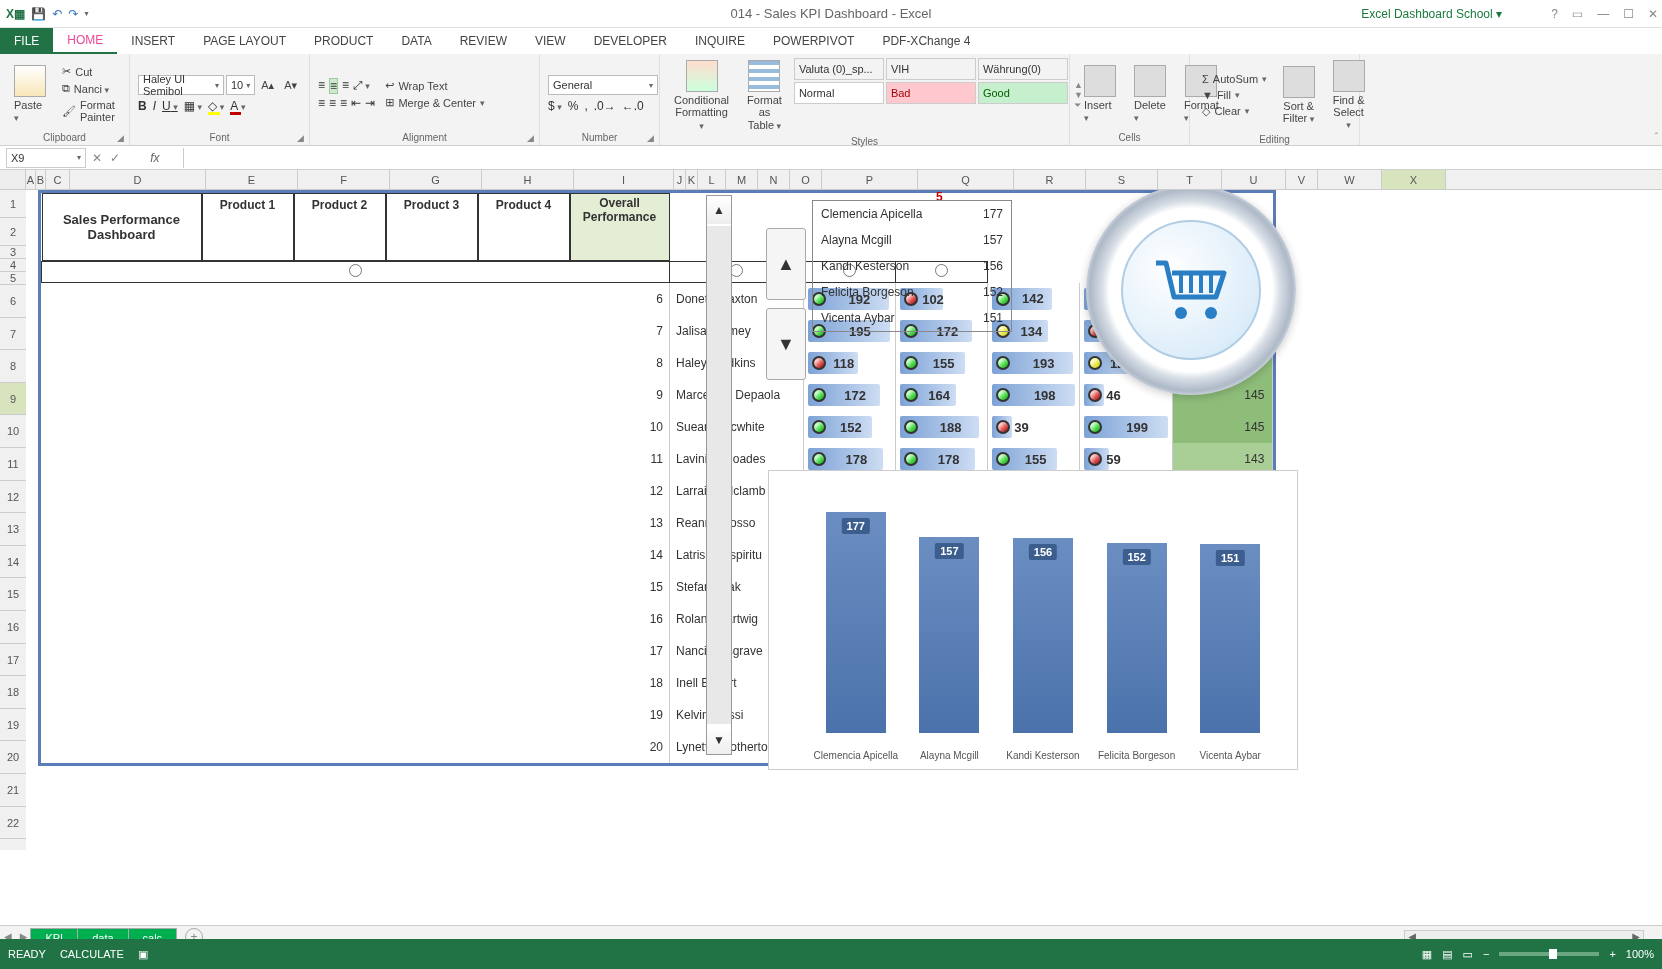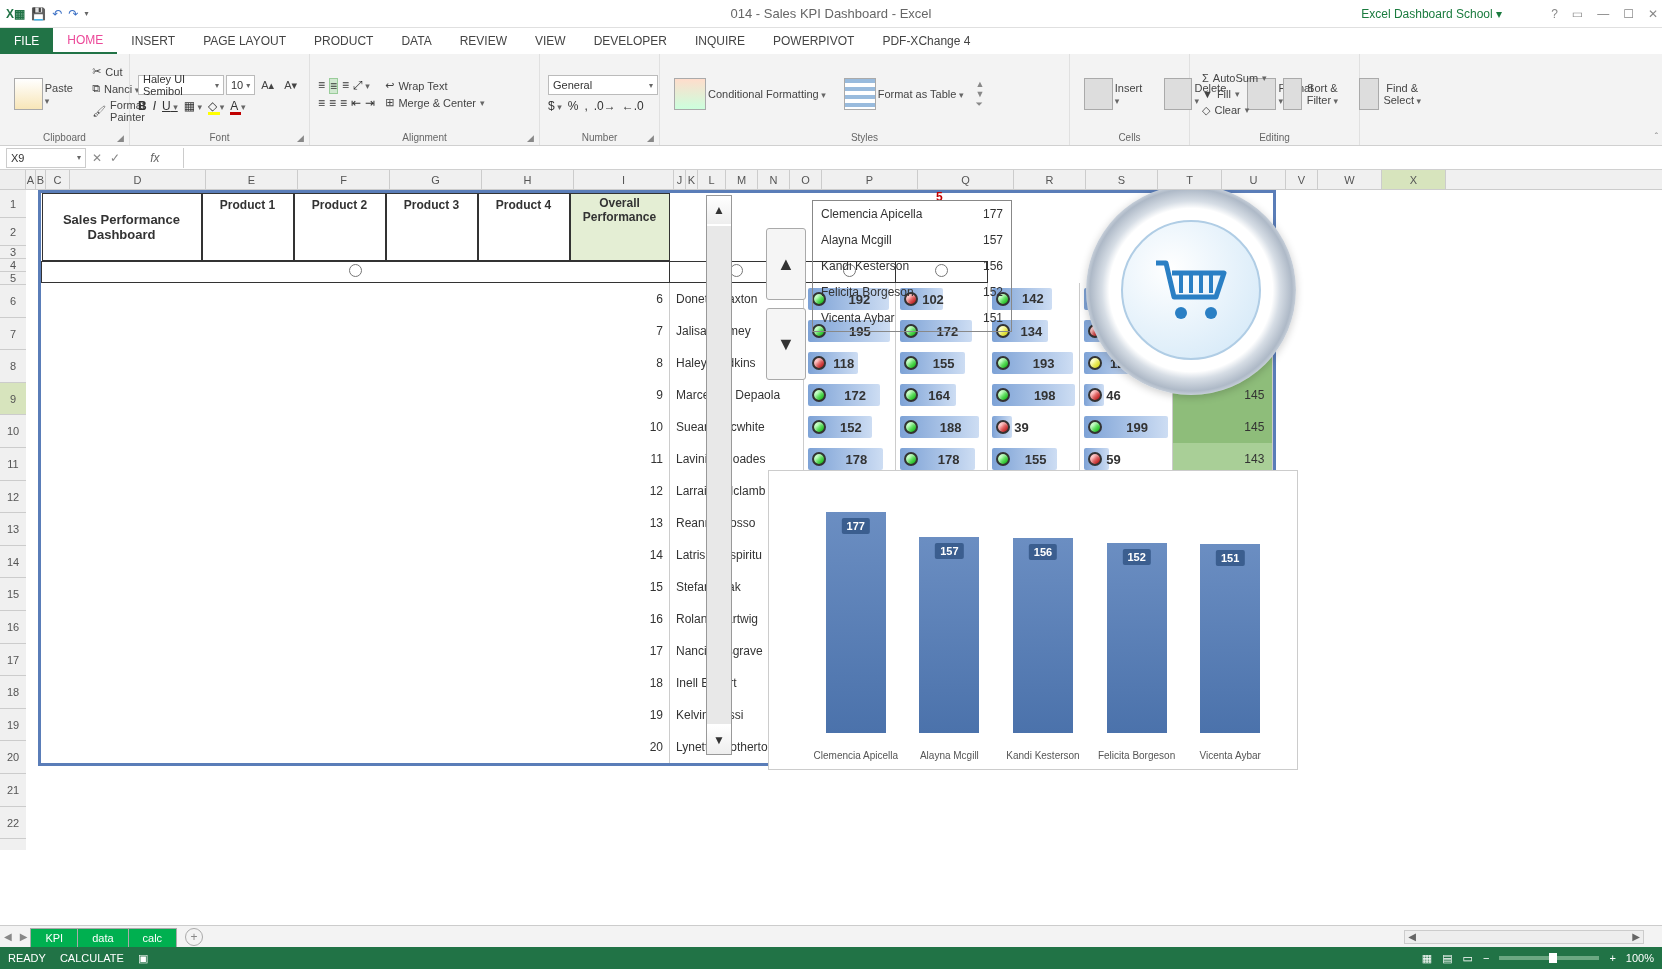--- a/index.html
+++ b/index.html
@@ -18,21 +18,21 @@
 .tab.file { background: #217346; color: #fff; }
 .tab.active { border-bottom: 2px solid #217346; color: #ec4899; }
 
 
 .ribbon { height: 92px; background: #f3f3f3; display: flex; border-bottom: 1px solid #d0d0d0; position:relative; }
 .group { border-right: 1px solid #e0e0e0; padding: 4px 8px 2px 8px; display: flex; flex-direction: column; justify-content: space-between; position:relative; }
 .group-label { text-align: center; font-size: 10px; color: #666; padding-top: 2px; }
 .group-body { display: flex; gap: 6px; flex:1; }
 .vstack { display:flex; flex-direction:column; gap:2px; justify-content:center; }
 .btn-sm { font-size: 11px; color:#444; padding:1px 4px; display:flex; align-items:center; gap:4px; cursor:pointer; }
-.btn-lg { display:flex; flex-direction:row; align-items:center; justify-content:center; padding:2px 6px; font-size:11px; color:#444; cursor:pointer; gap:2px; }
+.btn-lg { display:flex; flex-direction:column; align-items:center; justify-content:center; padding:2px 6px; font-size:11px; color:#444; cursor:pointer; gap:2px; }
 .iconbox { width:16px; height:16px; background:#ddd; border:1px solid #aaa; }
 .iconbox.lg { width:32px; height:32px; }
 .dialog-launch { position:absolute; bottom:2px; right:2px; width:10px; height:10px; font-size:9px; color:#888; }
 
 .combo { height:20px; border:1px solid #bbb; background:#fff; font-size:11px; padding:1px 4px; display:flex; align-items:center; justify-content:space-between; }
 .styles-grid { display:grid; grid-template-columns: repeat(3, 90px); grid-template-rows: repeat(2, 22px); gap:2px; }
 .style-cell { border:1px solid #ccc; font-size:11px; padding:2px 4px; display:flex; align-items:center; }
 
 
 .fbar { height: 24px; border-bottom:1px solid #d0d0d0; display:flex; align-items:center; }
@@ -103,21 +103,21 @@
 .sheettabs { position:absolute; bottom:22px; left:0; right:0; height:22px; background:#f3f3f3; border-top:1px solid #ccc; display:flex; align-items:center; }
 .sheettabs .navbtn { padding:0 4px; color:#888; cursor:pointer; font-size:10px; }
 .stab { padding:3px 14px; font-size:11px; border:1px solid #aaa; margin-left:-1px; background:#eee; cursor:pointer; position:relative; bottom:-1px; }
 .stab.active { background:#00b050; color:#fff; border-bottom:1px solid #00b050; }
 .stab.green { background:#00b050; color:#fff; }
 .stab-add { width:18px; height:18px; border:1px solid #aaa; border-radius:50%; margin-left:8px; text-align:center; line-height:16px; color:#888; cursor:pointer; }
 .hscroll { position:absolute; right:18px; width:240px; height:14px; background:#eee; border:1px solid #ccc; display:flex; align-items:center; }
 .hscroll .track { flex:1; } .hscroll .arrow { width:14px; text-align:center; font-size:10px; color:#666; }
 
 
-.statusbar { position:absolute; bottom:0; left:0; right:0; height:22px; background:#217346; color:#fff; font-size:11px; display:flex; align-items:center; padding:0 8px; justify-content:space-between;gap:12px; }
+.statusbar { position:absolute; bottom:0; left:0; right:0; height:30px; background:#217346; color:#fff; font-size:11px; display:flex; align-items:center; padding:0 8px; justify-content:space-between;gap:12px; }
 .status-left { display:flex; gap:14px; }
 .status-right { display:flex; gap:10px; align-items:center; }
 .zoom-slider { width:100px; height:4px; background:#6ba882; position:relative; }
 .zoom-slider::after { content:""; position:absolute; left:50%; top:-3px; width:8px; height:10px; background:#fff; }
 
 .caret::after { content:" ▾"; font-size:9px; color:#666; }
 .chev { font-size:8px; color:#666; }
 </style>
 </head>
 <body>
@@ -261,20 +261,28 @@
 
   <div class="group" style="width:410px;">
     <div class="group-body">
       <div class="btn-lg">
         <div class="iconbox lg" style="background:linear-gradient(#fdc,#cfd);"></div>
         <span class="caret" style="text-align:center;line-height:1.1;">Conditional Formatting</span>
       </div>
       <div class="btn-lg">
         <div class="iconbox lg" style="background:repeating-linear-gradient(#9bd,#9bd 4px,#fff 4px,#fff 8px);"></div>
         <span class="caret" style="text-align:center;line-height:1.1;">Format as Table</span>
+      </div>
+      <div class="styles-grid">
+        <div class="style-cell">Valuta (0)_sp...</div>
+        <div class="style-cell">VIH</div>
+        <div class="style-cell">Währung(0)</div>
+        <div class="style-cell" style="background:#fff;">Normal</div>
+        <div class="style-cell" style="background:#ffc7ce;color:#9c0006;">Bad</div>
+        <div class="style-cell" style="background:#c6efce;color:#006100;">Good</div>
       </div>
       <div class="vstack" style="gap:0;color:#888;font-size:9px;">
         <span>▲</span>
         <span>▼</span>
         <span>⏷</span>
       </div>
     </div>
     <div class="group-label">Styles</div>
   </div>
 

